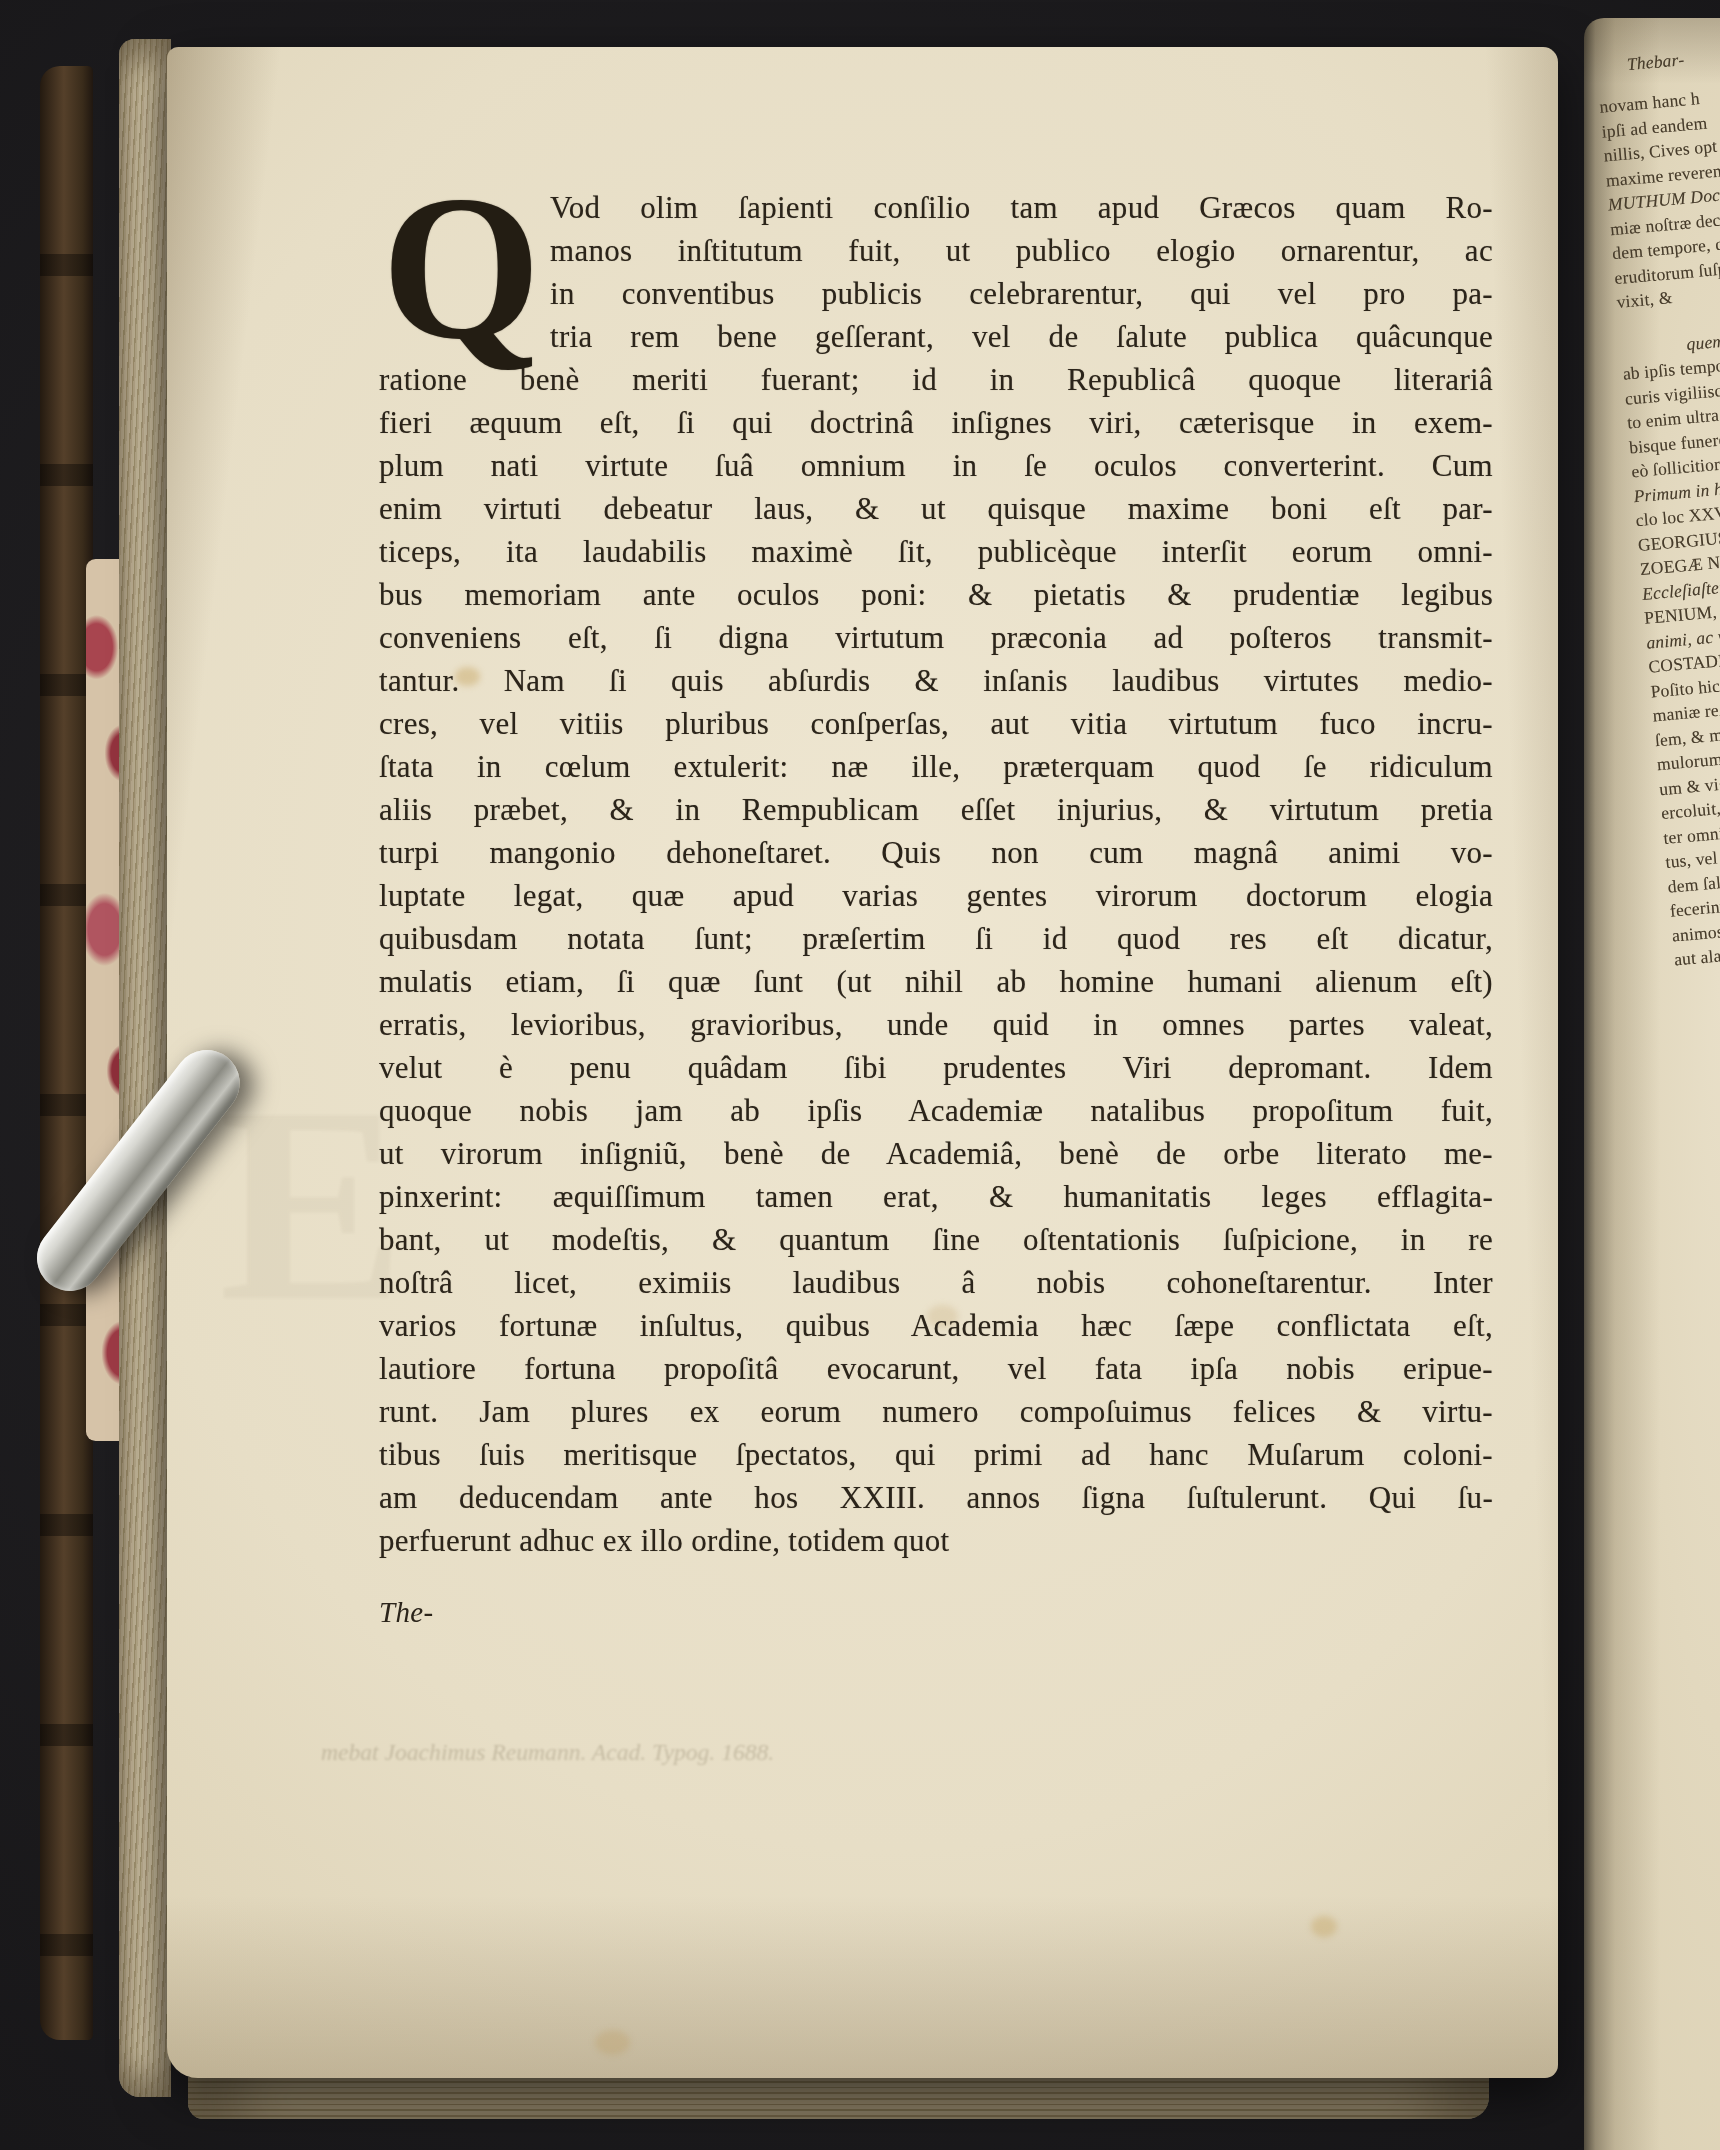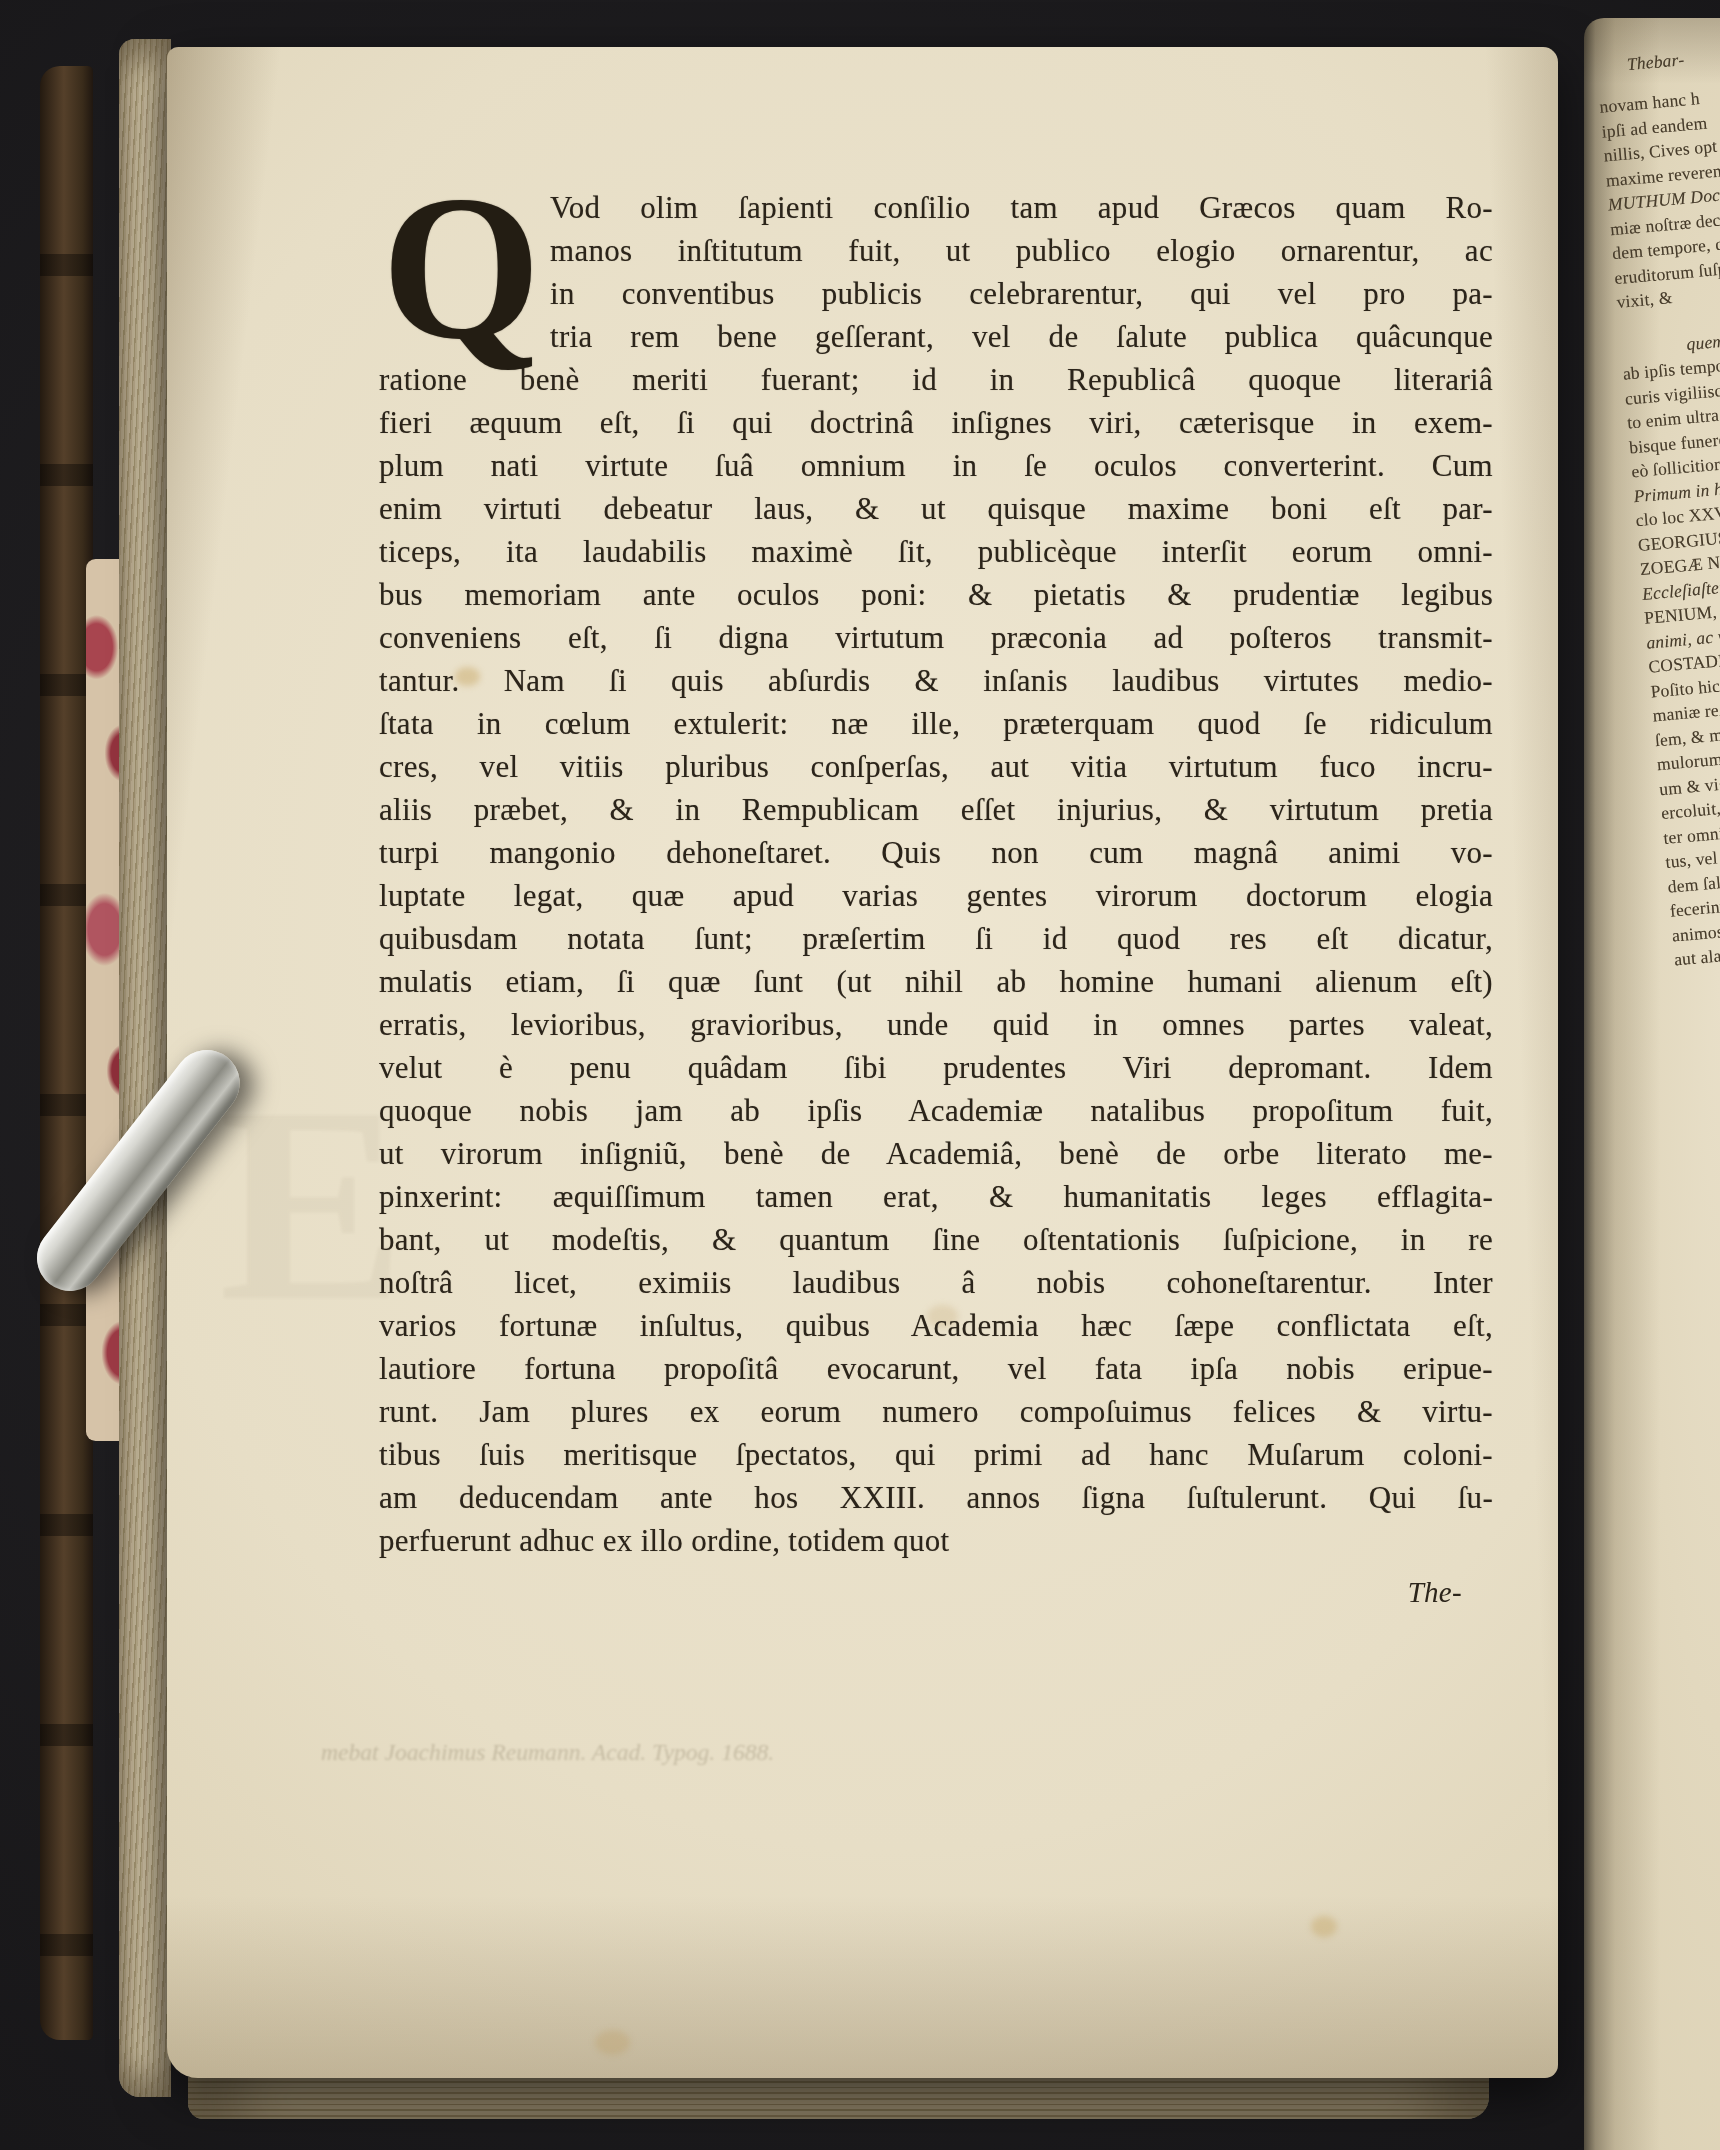--- a/index.html
+++ b/index.html
@@ -58,21 +58,21 @@
   .dropcap {
     position:absolute; left:2.6px; top:-4.4px; font-size:205px; line-height:171px;
     font-weight:bold; color:#231d13; text-shadow:0 0 1.3px rgba(35,29,19,.5);
   }
   .lines .line {
     text-align:justify; text-align-last:justify;
     text-shadow:0 0 0.9px rgba(43,36,26,.35);
   }
   .lines .line:last-child { text-align-last:left; }
   .catchword {
-    text-align:right; padding-right:31px; margin-top:9px;
+    padding-right:31px; margin-top:29px;
     font-style:italic; font-size:29px;
   }
   .showthrough {
     position:absolute; left:154px; top:1692px; width:742px;
     font-size:23.6px; font-style:italic; color:#6f6349; opacity:.28; filter:blur(0.9px);
   }
   .showthrough-initial {
     position:absolute; left:52px; top:996px; font-size:279px; font-weight:bold;
     color:#5d5138; opacity:.05; filter:blur(1.7px);
   }
@@ -136,22 +136,22 @@
           <div class="line">in conventibus publicis celebrarentur, qui vel pro pa-</div>
           <div class="line">tria rem bene geſſerant, vel de ſalute publica quâcunque</div>
           <div class="line">ratione benè meriti fuerant; id in Republicâ quoque literariâ</div>
           <div class="line">fieri æquum eſt, ſi qui doctrinâ inſignes viri, cæterisque in exem-</div>
           <div class="line">plum nati virtute ſuâ omnium in ſe oculos converterint. Cum</div>
           <div class="line">enim virtuti debeatur laus, &amp; ut quisque maxime boni eſt par-</div>
           <div class="line">ticeps, ita laudabilis maximè ſit, publicèque interſit eorum omni-</div>
           <div class="line">bus memoriam ante oculos poni: &amp; pietatis &amp; prudentiæ legibus</div>
           <div class="line">conveniens eſt, ſi digna virtutum præconia ad poſteros transmit-</div>
           <div class="line">tantur. Nam ſi quis abſurdis &amp; inſanis laudibus virtutes medio-</div>
+          <div class="line">cres, vel vitiis pluribus conſperſas, aut vitia virtutum fuco incru-</div>
           <div class="line">ſtata in cœlum extulerit: næ ille, præterquam quod ſe ridiculum</div>
-          <div class="line">cres, vel vitiis pluribus conſperſas, aut vitia virtutum fuco incru-</div>
           <div class="line">aliis præbet, &amp; in Rempublicam eſſet injurius, &amp; virtutum pretia</div>
           <div class="line">turpi mangonio dehoneſtaret. Quis non cum magnâ animi vo-</div>
           <div class="line">luptate legat, quæ apud varias gentes virorum doctorum elogia</div>
           <div class="line">quibusdam notata ſunt; præſertim ſi id quod res eſt dicatur,</div>
           <div class="line">mulatis etiam, ſi quæ ſunt (ut nihil ab homine humani alienum eſt)</div>
           <div class="line">erratis, levioribus, gravioribus, unde quid in omnes partes valeat,</div>
           <div class="line">velut è penu quâdam ſibi prudentes Viri depromant. Idem</div>
           <div class="line">quoque nobis jam ab ipſis Academiæ natalibus propoſitum fuit,</div>
           <div class="line">ut virorum inſigniũ, benè de Academiâ, benè de orbe literato me-</div>
           <div class="line">pinxerint: æquiſſimum tamen erat, &amp; humanitatis leges efflagita-</div>

